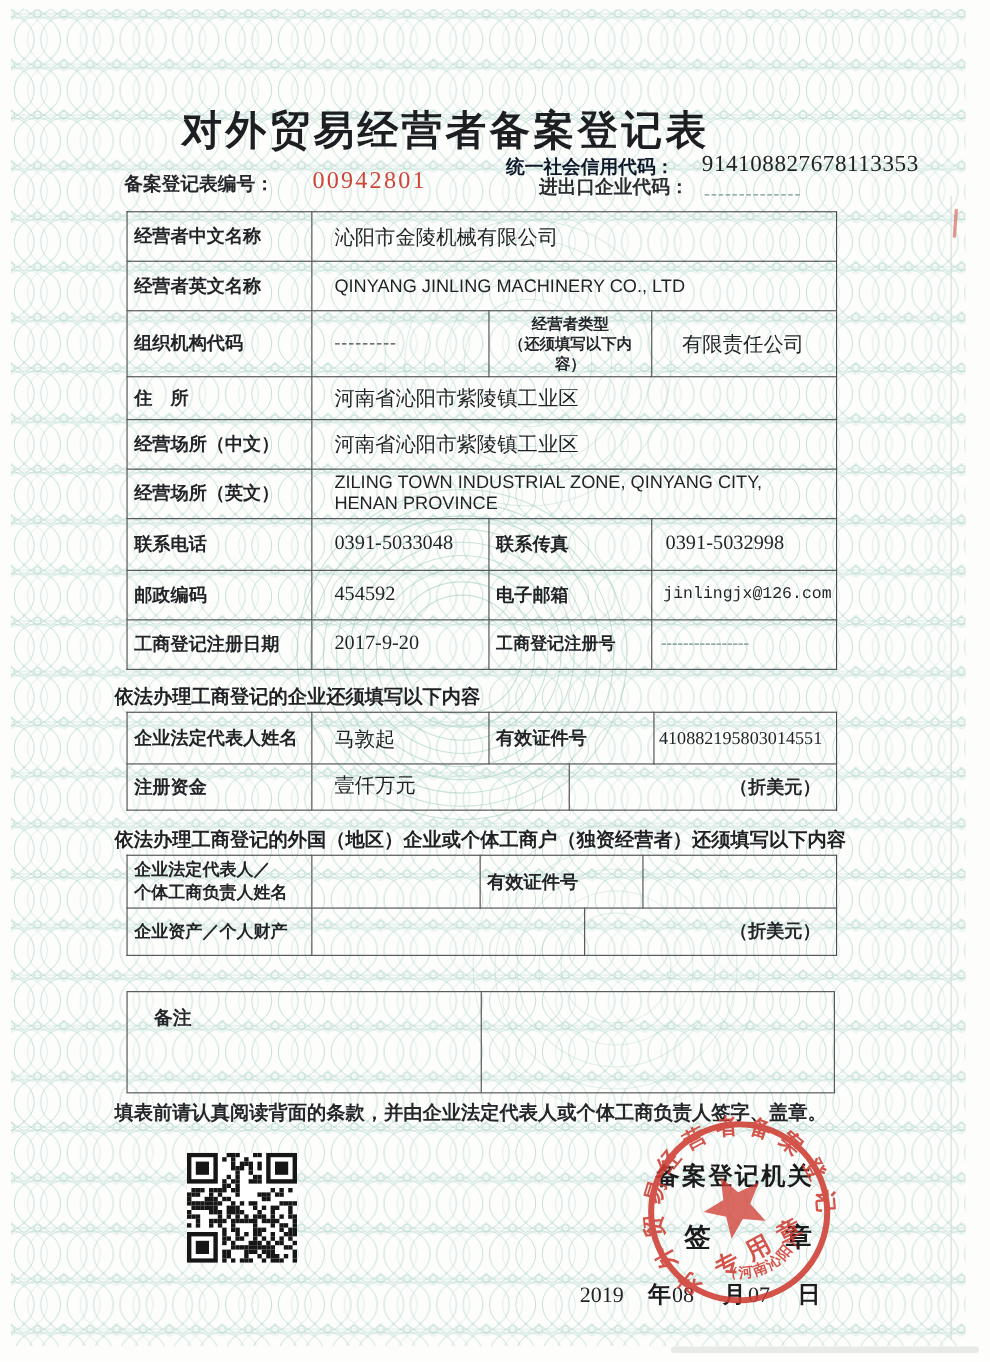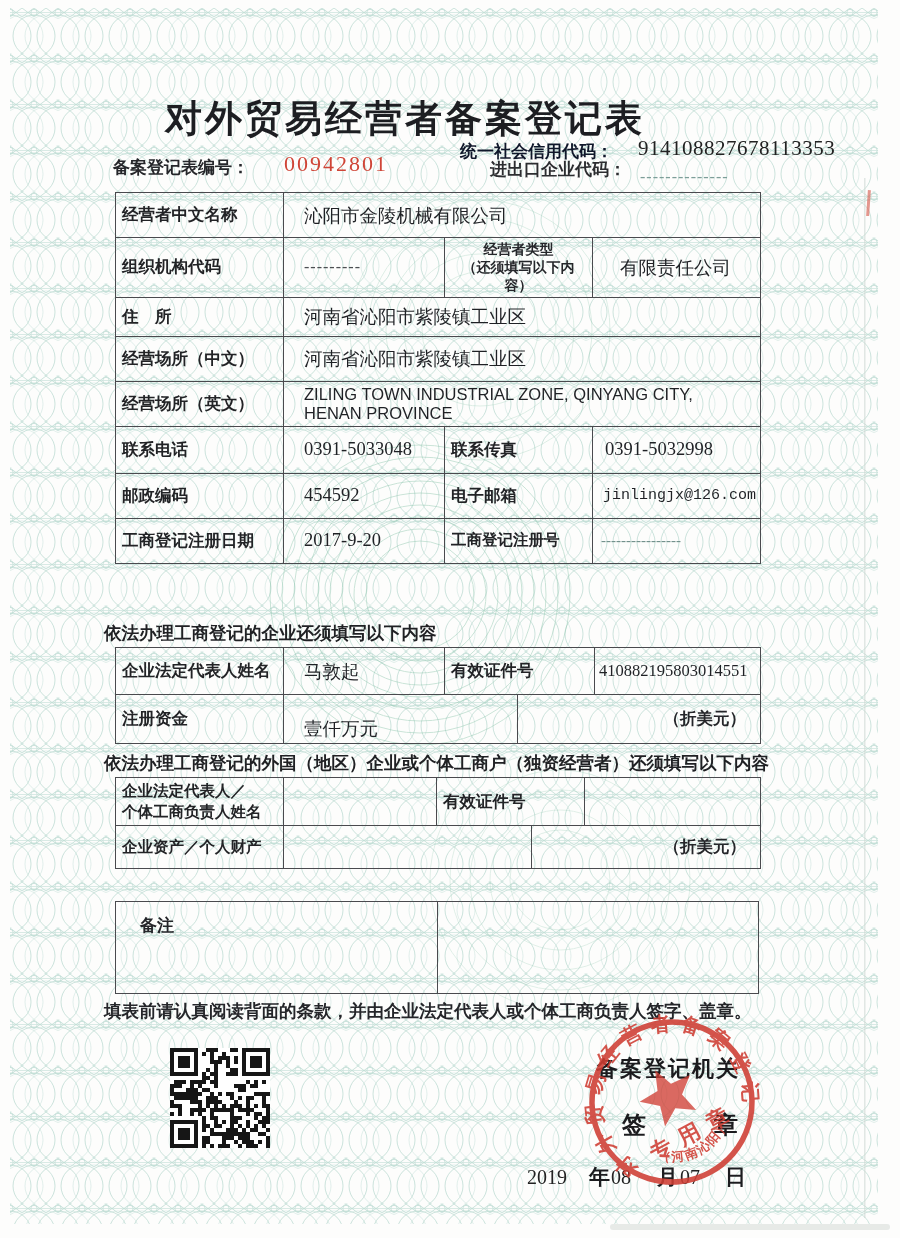--- a/index.html
+++ b/index.html
@@ -129,20 +129,24 @@
         <col style="width:168px">
         <col style="width:161px">
         <col style="width:148px">
         <col style="width:168px">
       </colgroup>
     <tbody>
         <tr style="height:45px">
       <td class="lbl">经营者中文名称</td>
       <td class="val" colspan="3">沁阳市金陵机械有限公司</td>
     </tr>
+    <tr style="height:45px">
+      <td class="lbl">经营者英文名称</td>
+      <td class="val en" colspan="3">QINYANG JINLING MACHINERY CO., LTD</td>
+    </tr>
     <tr style="height:52px">
       <td class="lbl">组织机构代码</td>
       <td class="val dashcell dash">---------</td>
       <td class="lbl2 pre">经营者类型
 （还须填写以下内容）</td>
       <td class="val ctr">有限责任公司</td>
     </tr>
     <tr style="height:39px">
       <td class="lbl">住　所</td>
       <td class="val" colspan="3">河南省沁阳市紫陵镇工业区</td>
@@ -187,21 +191,21 @@
       </colgroup>
     <tbody>
         <tr style="height:47px">
       <td class="lbl">企业法定代表人姓名</td>
       <td class="val">马敦起</td>
       <td class="lbl" colspan="2">有效证件号</td>
       <td class="val idnum">410882195803014551</td>
     </tr>
     <tr style="height:42px">
       <td class="lbl">注册资金</td>
-      <td class="val" colspan="2" style="vertical-align:top;padding-top:21px">壹仟万元</td>
+      <td class="val" colspan="2" style="vertical-align:top;padding-top:6px">壹仟万元</td>
       <td class="note" colspan="2">（折美元）</td>
     </tr>
   </tbody>
     </table>
 
   <div class="abs sec-header" style="top:751px">依法办理工商登记的外国（地区）企业或个体工商户（独资经营者）还须填写以下内容</div>
   <table class="tbl" style="top:777px;width:645px;">
     <colgroup>
         <col style="width:168px">
         <col style="width:153px">

